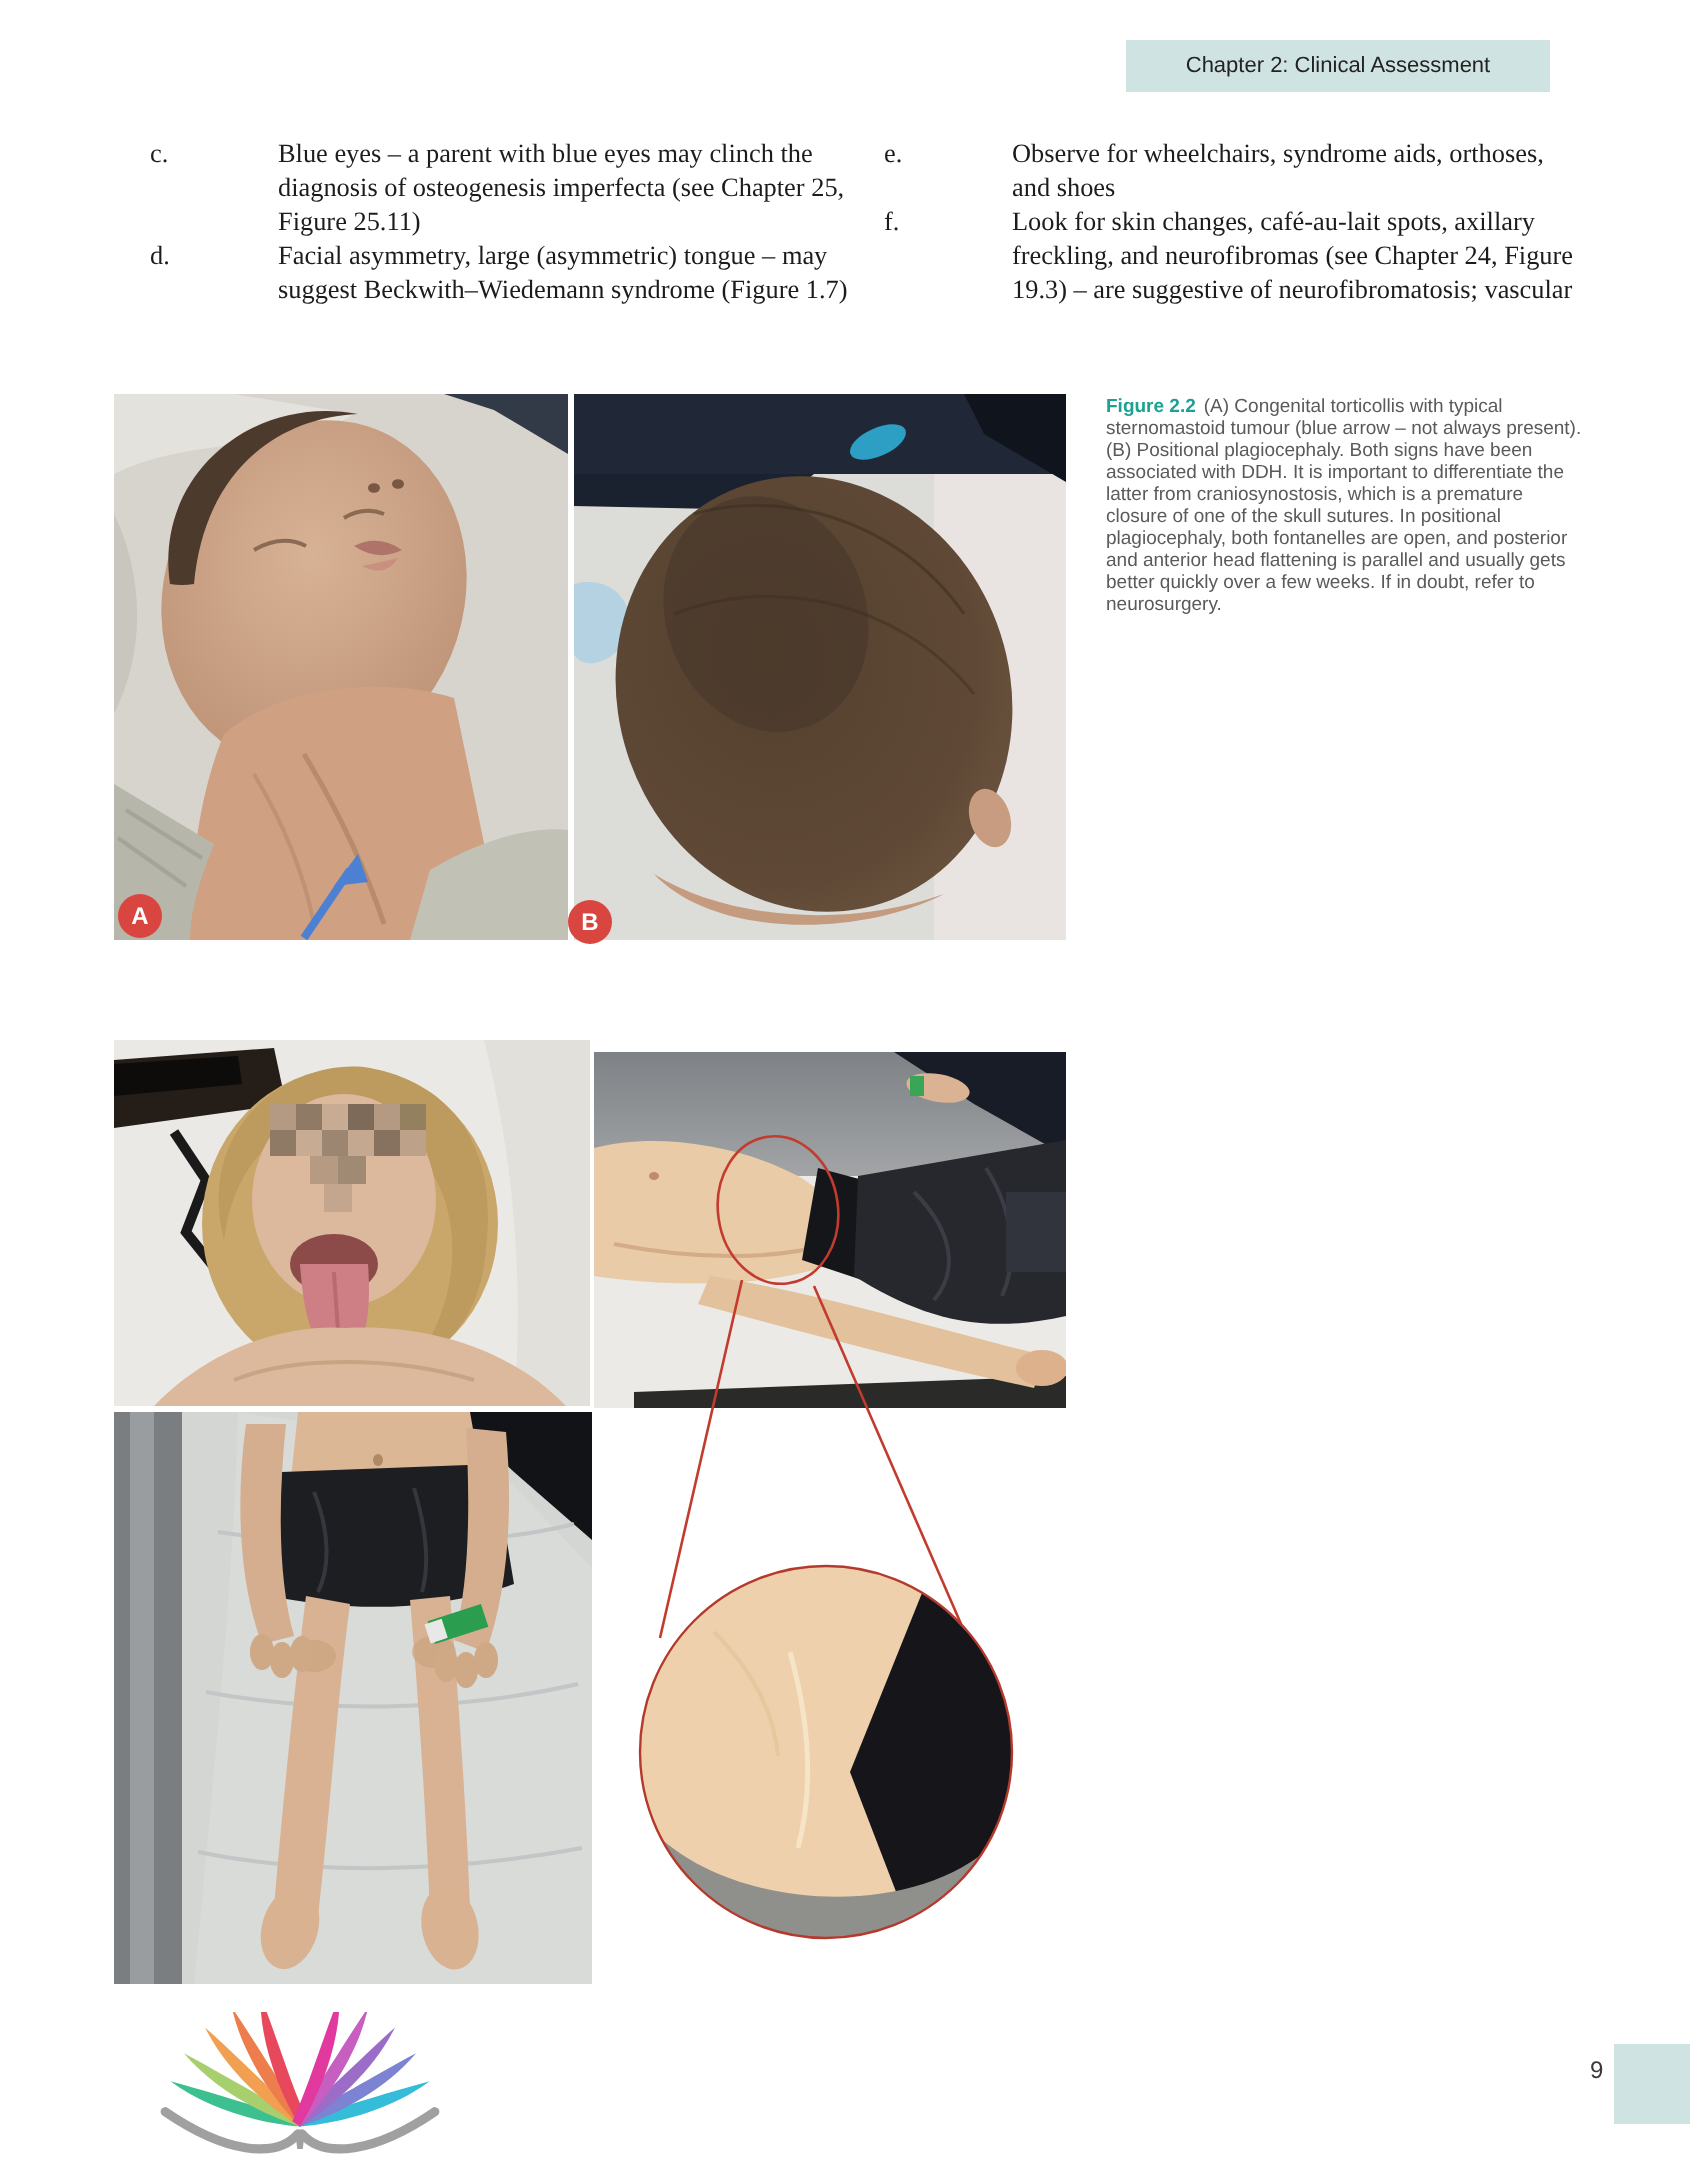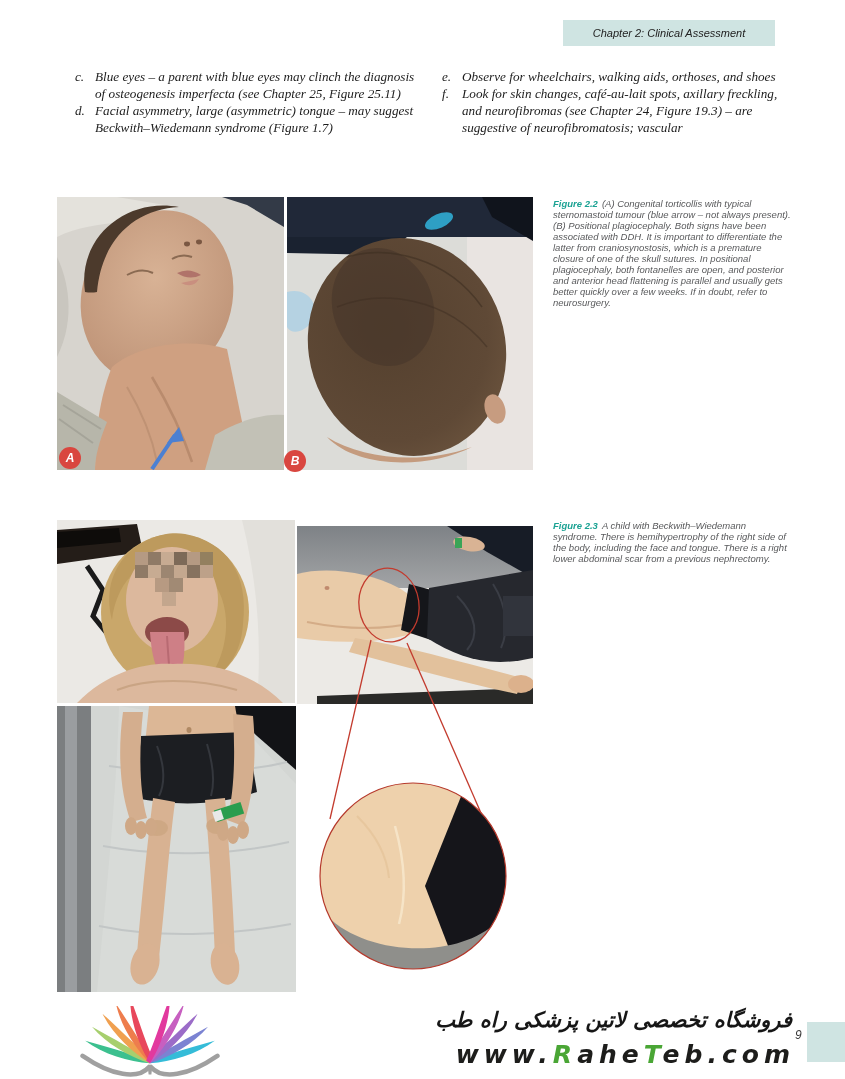--- a/index.html
+++ b/index.html
@@ -1,30 +1,30 @@
 <!DOCTYPE html>
 <html><head>
 <meta charset="utf-8">
 <style>
   html,body{margin:0;padding:0;background:#ffffff;}
   .page{position:relative;width:845px;height:1079px;background:#ffffff;overflow:hidden;
-        font-family:"Liberation Serif",serif;color:#1c1c1c;font-style:italic;}
+        font-family:"Liberation Serif",serif;color:#1c1c1c;}
 
   
   .chapter-bar{position:absolute;left:563px;top:20px;width:212px;height:26px;
      background:#cfe4e2;display:flex;align-items:center;justify-content:center;
      font-family:"Liberation Sans",sans-serif;font-size:11px;color:#222;}
 
   
   .col{position:absolute;top:68px;font-size:13.2px;line-height:17px;}
   .col.left{left:75px;width:352px;}
   .col.right{left:442px;width:352px;}
   .li{display:flex;margin:0 0 0 0;}
   .li .marker{width:20px;flex:0 0 20px;}
-  .li .txt{width:332px;}
+  .li .txt{width:332px;margin-left:44px;}
 
   
   .caption{position:absolute;width:240px;font-family:"Liberation Sans",sans-serif;
      font-size:9.5px;line-height:11px;color:#595a5c;}
   .caption .figlabel{color:#1ba293;font-weight:bold;margin-right:4px;}
   .cap-22{left:553px;top:198px;}
   .cap-23{left:553px;top:520px;}
 
   
   .photo{position:absolute;display:block;}
@@ -61,21 +61,21 @@
     </div>
     <div class="li">
       <span class="marker">d.</span>
       <span class="txt">Facial asymmetry, large (asymmetric) tongue – may suggest Beckwith–Wiedemann syndrome (Figure 1.7)</span>
     </div>
   </div>
 
   <div class="col right">
     <div class="li">
       <span class="marker">e.</span>
-      <span class="txt">Observe for wheelchairs, walking aids, orthoses, and shoes</span>
+      <span class="txt">Observe for wheelchairs, syndrome aids, orthoses, and shoes</span>
     </div>
     <div class="li">
       <span class="marker">f.</span>
       <span class="txt">Look for skin changes, café-au-lait spots, axillary freckling, and neurofibromas (see Chapter 24, Figure 19.3) – are suggestive of neurofibromatosis; vascular</span>
     </div>
   </div>
 
   <svg class="photo" style="left:57px;top:197px;" width="227" height="273" viewBox="0 0 227 273">
     <defs>
       <radialGradient id="skinA" cx="45%" cy="40%" r="75%">
@@ -241,23 +241,20 @@
     <g clip-path="url(#magclip)">
       <rect x="23" y="257" width="186" height="186" fill="#eed1ac"></rect>
       <polygon points="165,268 214,318 208,410 158,438 128,360" fill="#15151a"></polygon>
       <path d="M30,390 C70,430 160,434 200,396 L200,444 L30,444 Z" fill="#8f8f8b"></path>
       <path d="M98,300 C108,336 110,368 102,398" stroke="#f6e6ca" stroke-width="2.5" fill="none" opacity="0.9"></path>
       <path d="M60,290 C80,310 90,330 92,352" stroke="#e3bf94" stroke-width="2" fill="none" opacity="0.6"></path>
     </g>
     <circle cx="116" cy="350" r="93" fill="none" stroke="#b5392c" stroke-width="1.2"></circle>
   </svg>
 
-  <div class="caption cap-23">
-    <span class="figlabel">Figure 2.3</span><span>A child with Beckwith–Wiedemann syndrome. There is hemihypertrophy of the right side of the body, including the face and tongue. There is a right lower abdominal scar from a previous nephrectomy.</span>
-  </div>
 
   <svg class="logo" width="168" height="72" viewBox="0 0 170 78">
     <g>
       <path d="M85,62 C62,61 34,54 14,40 C40,46 66,54 85,57 Z" fill="#3cc08f" transform="rotate(2 85 62)"></path>
       <path d="M85,62 C62,61 34,54 14,40 C40,46 66,54 85,57 Z" fill="#a7cf6e" transform="rotate(15 85 62)"></path>
       <path d="M85,62 C62,61 34,54 14,40 C40,46 66,54 85,57 Z" fill="#f0a050" transform="rotate(29 85 62)"></path>
       <path d="M85,62 C62,61 34,54 14,40 C40,46 66,54 85,57 Z" fill="#ee7d4d" transform="rotate(43 85 62)"></path>
       <path d="M85,62 C62,61 34,54 14,40 C40,46 66,54 85,57 Z" fill="#e8485c" transform="rotate(56 85 62)"></path>
     </g>
     <g>
@@ -265,22 +262,18 @@
       <path d="M85,62 C108,61 136,54 156,40 C130,46 104,54 85,57 Z" fill="#7b83d2" transform="rotate(-15 85 62)"></path>
       <path d="M85,62 C108,61 136,54 156,40 C130,46 104,54 85,57 Z" fill="#9b6cc8" transform="rotate(-29 85 62)"></path>
       <path d="M85,62 C108,61 136,54 156,40 C130,46 104,54 85,57 Z" fill="#c75fc0" transform="rotate(-43 85 62)"></path>
       <path d="M85,62 C108,61 136,54 156,40 C130,46 104,54 85,57 Z" fill="#e2399e" transform="rotate(-56 85 62)"></path>
     </g>
     <path d="M12,54 C44,76 72,80 84,66" stroke="#a0a0a0" stroke-width="5" fill="none" stroke-linecap="round"></path>
     <path d="M158,54 C126,76 98,80 86,66" stroke="#a0a0a0" stroke-width="5" fill="none" stroke-linecap="round"></path>
     <path d="M84,66 L85,74 L86,66" stroke="#a0a0a0" stroke-width="3" fill="none"></path>
   </svg>
 
-  <div class="store-fa">فروشگاه تخصصی لاتین پزشکی  راه طب</div>
-
-  <div class="site">
-    <span>www.</span><span class="accent">R</span><span>ahe</span><span class="accent">T</span><span>eb</span><span>.com</span>
-  </div>
+
 
   <div class="page-num">9</div>
   <div class="page-tab"></div>
 
 </div>
 
 </body></html>

